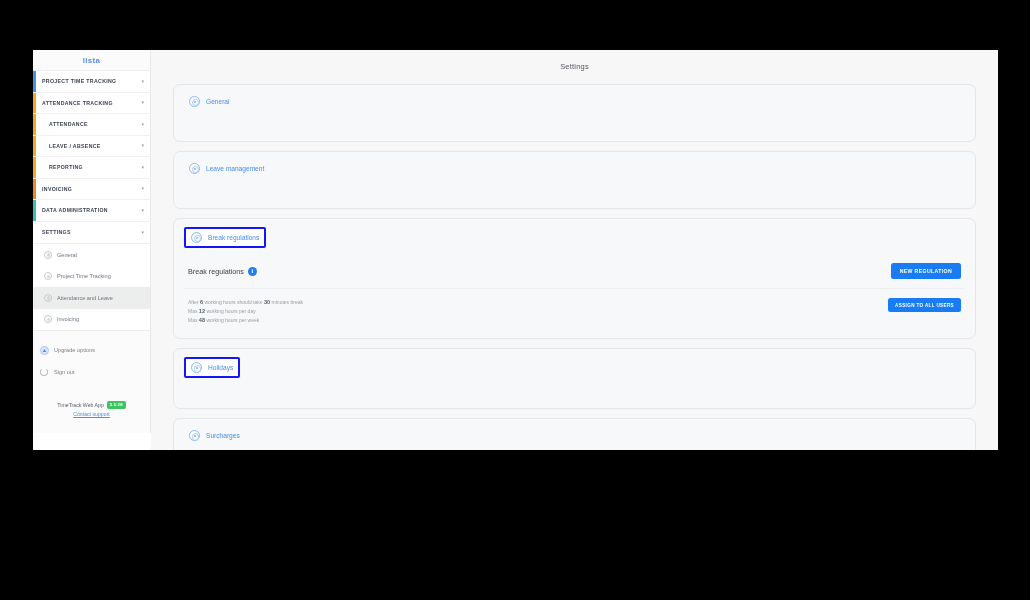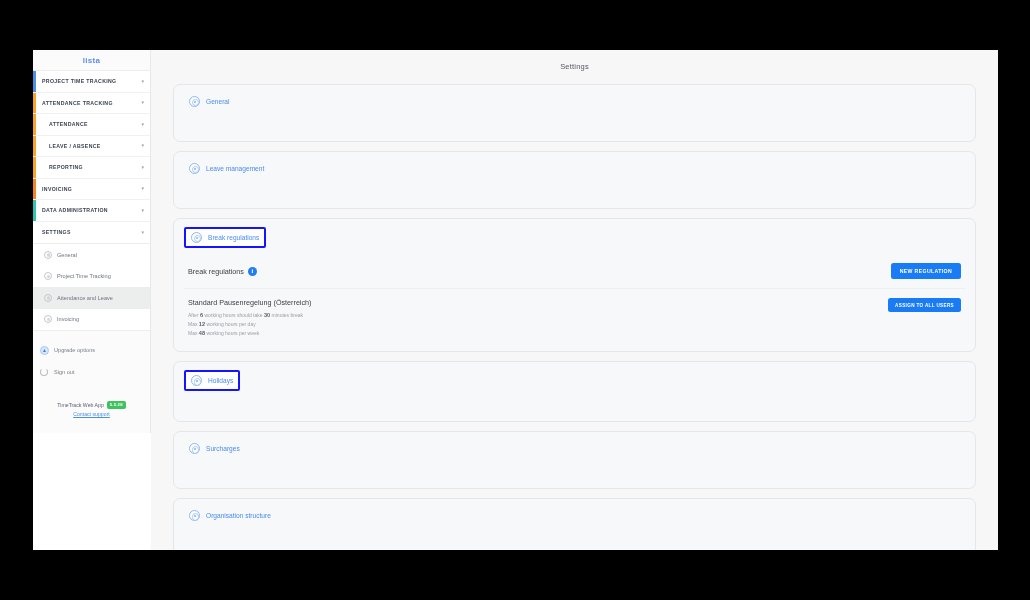--- a/index.html
+++ b/index.html
@@ -5,21 +5,21 @@
   * { box-sizing: border-box; margin: 0; padding: 0; }
   html, body {
     width: 1030px; height: 600px;
     background: #000000;
     font-family: "Liberation Sans", sans-serif;
     overflow: hidden;
   }
   #app {
     position: absolute;
     left: 33px; top: 50px;
-    width: 965px; height: 500px;
+    width: 965px; height: 400px;
     background: #ffffff;
     display: flex;
   }
 
   
   .sidebar {
     width: 118px;
     background: #fbfbfb;
     border-right: 1px solid #e8e8e8;
     display: flex;
@@ -298,21 +298,20 @@
           </div><div style="height:22px"></div></div>
         <div class="card tall"><div class="sect-head highlight">
             <span class="target-ic"></span>
             <span class="sect-label">Break regulations</span>
           </div><div class="br-top">
             <span class="br-title">Break regulations</span>
             <span class="info-dot">i</span>
             <button class="btn">NEW REGULATION</button>
           </div><div class="br-item">
             <div style="flex:1">
-              <div class="br-item-name">Standard Pausenregelung (Österreich)</div>
               <div class="br-line"><span>After </span><b>6</b><span> working hours should take </span><b>30</b><span> minutes break</span></div>
               <div class="br-line"><span>Max </span><b>12</b><span> working hours per day</span></div>
               <div class="br-line"><span>Max </span><b>48</b><span> working hours per week</span></div>
             </div>
             <button class="btn small">ASSIGN TO ALL USERS</button>
           </div></div>
         <div class="card"><div class="sect-head highlight">
             <span class="target-ic"></span>
             <span class="sect-label">Holidays</span>
           </div><div style="height:22px"></div></div>

